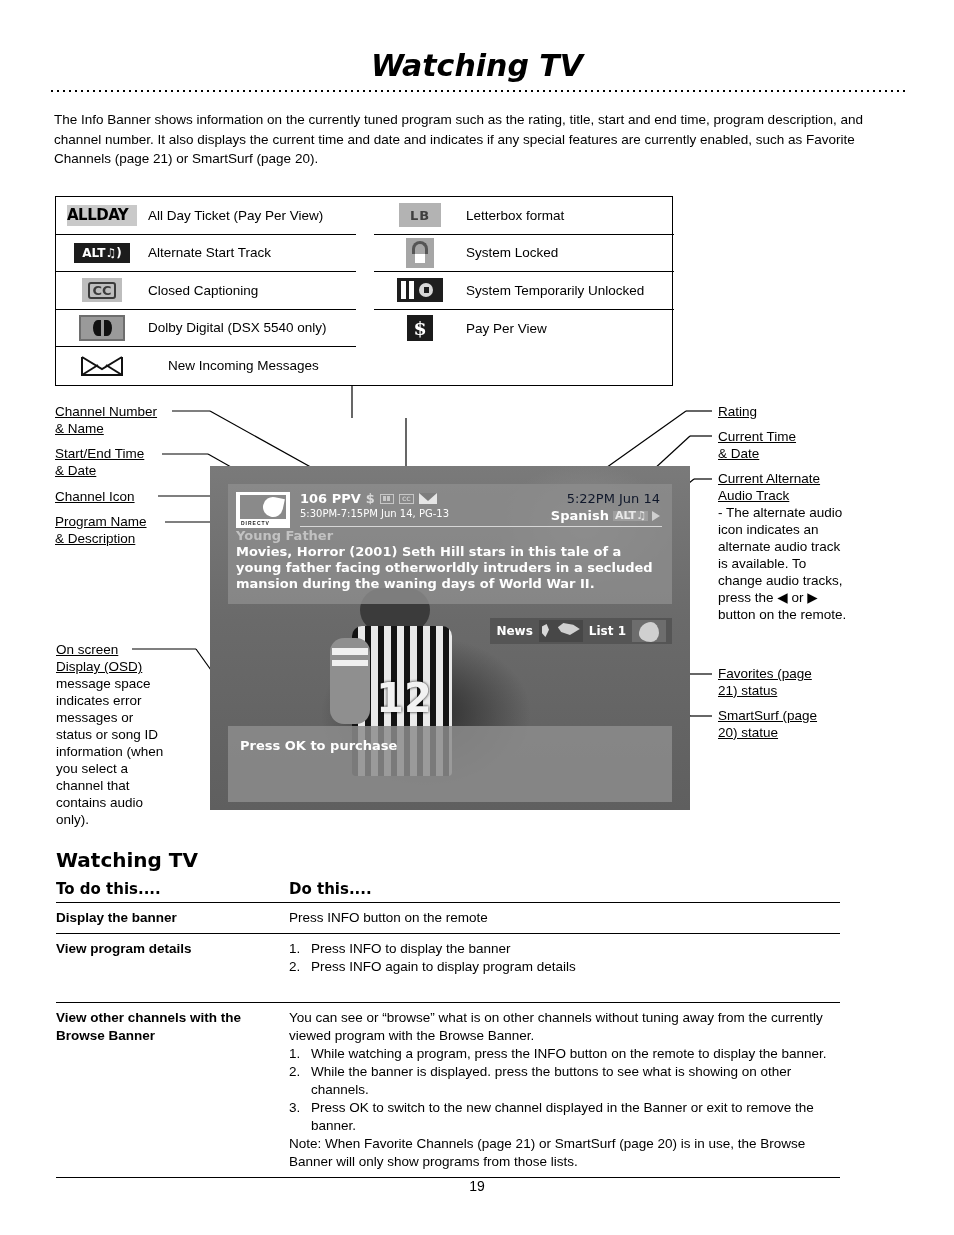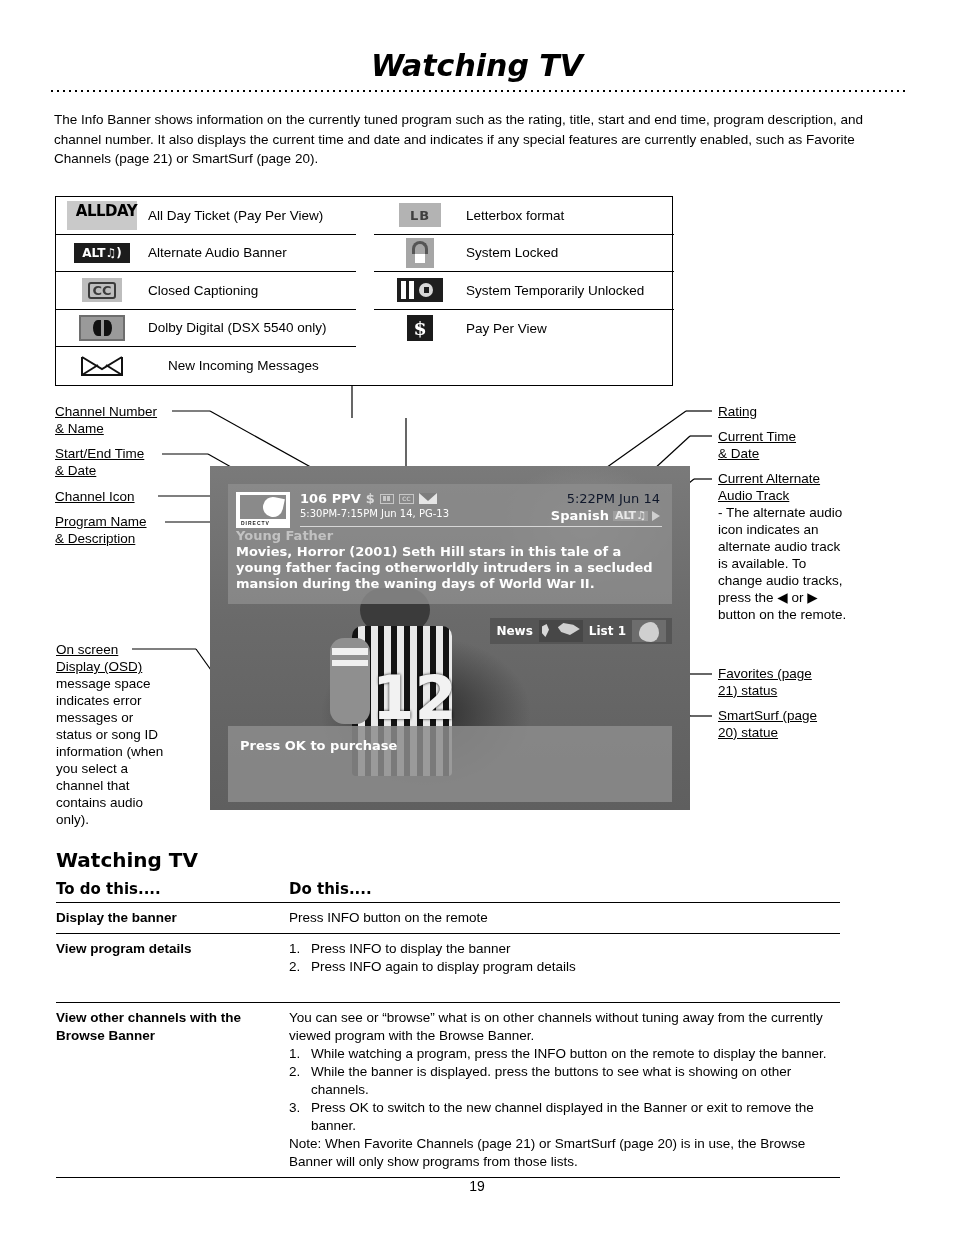--- a/index.html
+++ b/index.html
@@ -43,23 +43,23 @@
   }
   .legend-col.left .lrow:nth-child(5){border-bottom:none;gap:20px;}
   .legend-col.right .lrow:nth-child(4){border-bottom:none;}
   .legend-col.right .lrow:nth-child(5){border-bottom:none;visibility:hidden;}
   .licon{width:92px;flex:0 0 92px;display:flex;align-items:center;justify-content:center;}
   .ltext{font-size:13.5px;}
 
   
   .ic{display:inline-block;position:relative;}
   .ic-allday{
-    width:70px;height:29px;background:#c9c9c9;
+    width:70px;height:21px;background:#c9c9c9;
     font-family:"DejaVu Sans", sans-serif;font-weight:bold;font-size:15px;
-    color:#000;line-height:21px;text-align:right;letter-spacing:-0.5px;
+    color:#000;line-height:21px;text-align:left;letter-spacing:-0.5px;
   }
   .ic-alt{
     width:56px;height:20px;background:#1c1c1c;color:#fff;
     font-family:"DejaVu Sans", sans-serif;font-weight:bold;font-size:12px;
     line-height:20px;text-align:center;letter-spacing:0px;
   }
   .ic-cc{
     width:40px;height:24px;background:#bdbdbd;display:flex;align-items:center;justify-content:center;
   }
   .ic-cc span{
@@ -117,21 +117,21 @@
   .player{
     position:absolute;left:120px;top:120px;width:150px;height:224px;
   }
   .player .jersey{
     position:absolute;left:22px;top:40px;width:100px;height:150px;background:#e8e8e8;
     background-image:repeating-linear-gradient(90deg,#141414 0 6px,#e9e9e9 6px 13px);
     border-radius:10px 10px 4px 4px;
   }
   .player .num{
     position:absolute;left:42px;top:86px;width:64px;text-align:center;
-    font-family:"DejaVu Sans", sans-serif;font-weight:bold;font-size:61px;color:#f2f2f2;
+    font-family:"DejaVu Sans", sans-serif;font-weight:bold;font-size:40px;color:#f2f2f2;
     line-height:52px;text-shadow:0 0 3px #000;
   }
   .player .arm{
     position:absolute;left:0px;top:52px;width:40px;height:86px;background:#8f8f8f;border-radius:14px;
   }
   .player .band{position:absolute;left:2px;top:62px;width:36px;height:7px;background:#f0f0f0;}
   .player .band2{position:absolute;left:2px;top:74px;width:36px;height:6px;background:#f0f0f0;}
   .player .head{
     position:absolute;left:30px;top:2px;width:70px;height:44px;background:#3b3b3b;border-radius:24px;
   }
@@ -250,21 +250,21 @@
         <div class="licon">
           <span class="ic ic-allday">ALLDAY</span>
         </div>
         <div class="ltext">All Day Ticket (Pay Per View)</div>
       </div>
 
       <div class="lrow">
         <div class="licon">
           <span class="ic ic-alt">ALT♫)</span>
         </div>
-        <div class="ltext">Alternate Audio Banner</div>
+        <div class="ltext">Alternate Start Track</div>
       </div>
 
       <div class="lrow">
         <div class="licon">
           <span class="ic ic-cc">
               <span>CC</span>
             </span>
         </div>
         <div class="ltext">Closed Captioning</div>
       </div>

